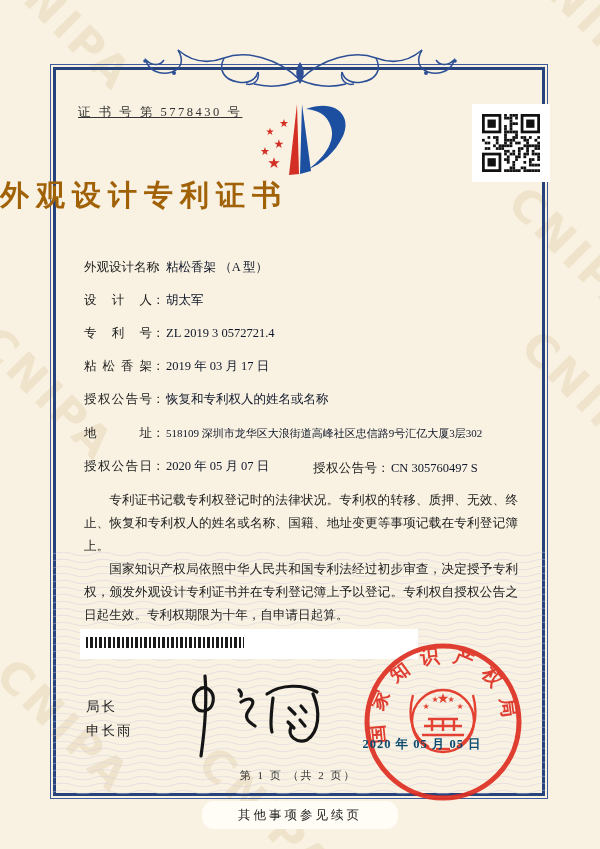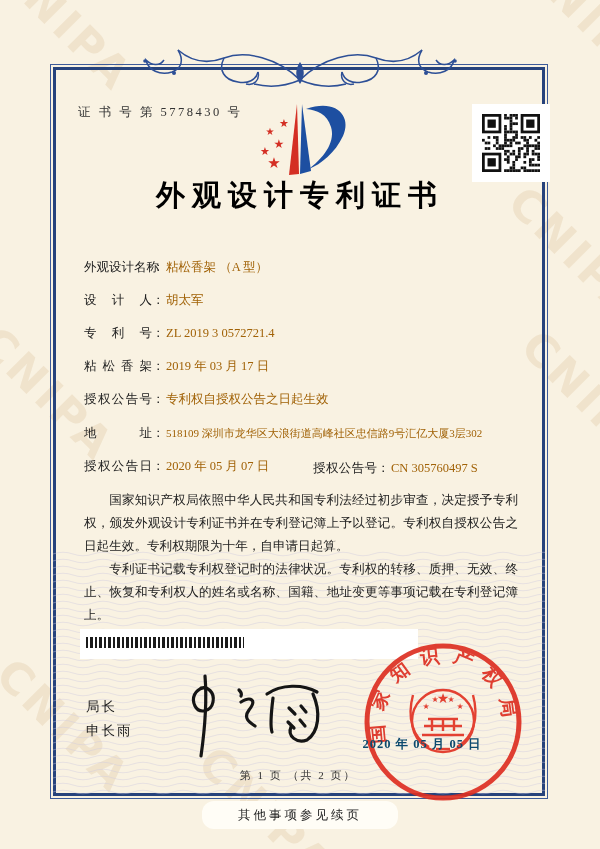--- a/index.html
+++ b/index.html
@@ -7,30 +7,30 @@
        background:#f9f2e2;font-family:"Liberation Serif","DejaVu Serif",serif;color:#222;}
   .abs{position:absolute;}
   
   .wm{position:absolute;font-family:"DejaVu Sans","Liberation Sans",sans-serif;
       font-weight:bold;font-size:44px;letter-spacing:4px;color:rgba(203,170,118,.20);
       transform:rotate(45deg);pointer-events:none;white-space:nowrap;}
   
   .frame{position:absolute;left:50px;top:64px;width:496px;height:733px;border:1px solid #3c5a99;}
   .frame-inner{position:absolute;inset:2px;border:3px solid #27437c;}
   
-  .certno{position:absolute;left:78px;top:104px;font-size:12.5px;letter-spacing:2.5px;color:#333;}
+  .certno{position:absolute;left:78px;top:104px;font-size:12.5px;letter-spacing:2.5px;color:#333;text-decoration:underline;}
   .qrbox{position:absolute;left:472px;top:104px;width:78px;height:78px;background:#fff;}
   
-  .title{position:absolute;left:0;top:176px;width:600px;text-align:center;
-         font-size:29px;font-weight:bold;letter-spacing:7px;color:#000000;}
+  .title{position:absolute;left:0;top:176px;width:600px;
+         font-size:29px;font-weight:bold;letter-spacing:7px;color:#a16207;}
   
   .frow{position:absolute;left:84px;width:436px;font-size:12.5px;color:#2b2b2b;white-space:nowrap;}
   .flabel{display:inline-block;width:68px;text-align:justify;text-align-last:justify;color:#222;}
   .fcolon{display:inline-block;width:14px;}
-  .fvalue{color:#a16207;}
+  .fvalue{color:#0f172a;}
   .pair2{position:absolute;left:229px;top:2px;}
   .pair2 .flabel{width:64px;}
   
   .paras{position:absolute;left:84px;top:489px;width:434px;font-size:12.6px;line-height:23px;color:#222;}
   .paras p{margin:0;text-indent:2em;text-align:justify;}
   
   .bstrip{position:absolute;left:80px;top:629px;width:338px;height:30px;background:#fff;}
   .bcode{position:absolute;left:6px;top:8px;width:158px;height:11px;
          background:repeating-linear-gradient(90deg,#1b1b1b 0 2px,#fff 2px 4px,#1b1b1b 4px 7px,#fff 7px 9px);}
   
@@ -289,35 +289,35 @@
 <div class="frow z3" style="top:292px">
   <span class="flabel">设计人</span><span class="fcolon">：</span><span class="fvalue">胡太军</span>
 </div>
 <div class="frow z3" style="top:325px">
   <span class="flabel">专利号</span><span class="fcolon">：</span><span class="fvalue">ZL 2019 3 0572721.4</span>
 </div>
 <div class="frow z3" style="top:358px">
   <span class="flabel">粘松香架</span><span class="fcolon">：</span><span class="fvalue">2019 年 03 月 17 日</span>
 </div>
 <div class="frow z3" style="top:391px">
-  <span class="flabel">授权公告号</span><span class="fcolon">：</span><span class="fvalue">专利权自授权公告之日起生效</span>
+  <span class="flabel">授权公告号</span><span class="fcolon">：</span><span class="fvalue">恢复和专利权人的姓名或名称</span>
 </div>
 <div class="frow z3" style="top:425px">
   <span class="flabel">地址</span><span class="fcolon">：</span><span class="fvalue" style="font-size:11px">518109 深圳市龙华区大浪街道高峰社区忠信路9号汇亿大厦3层302</span>
 </div>
 <div class="frow z3" style="top:458px">
   <span class="flabel">授权公告日</span><span class="fcolon">：</span><span class="fvalue">2020 年 05 月 07 日</span>
   <span class="pair2">
     <span class="flabel">授权公告号</span><span class="fcolon">：</span><span class="fvalue">CN 305760497 S</span>
   </span>
 </div>
 
 <div class="paras z3">
+  <p>专利证书记载专利权登记时的法律状况。专利权的转移、质押、无效、终止、恢复和专利权人的姓名或名称、国籍、地址变更等事项记载在专利登记簿上。</p>
   <p>国家知识产权局依照中华人民共和国专利法经过初步审查，决定授予专利权，颁发外观设计专利证书并在专利登记簿上予以登记。专利权自授权公告之日起生效。专利权期限为十年，自申请日起算。</p>
-  <p>专利证书记载专利权登记时的法律状况。专利权的转移、质押、无效、终止、恢复和专利权人的姓名或名称、国籍、地址变更等事项记载在专利登记簿上。</p>
 </div>
 
 <div class="bstrip z4">
   <div class="bcode"></div>
 </div>
 
 <div class="signer z4" style="top:698px">局长</div>
 <div class="signer z4" style="top:722px">申长雨</div>
 
 <svg id="sig" class="abs z4" style="left:175px;top:672px" width="160" height="90" viewBox="0 0 160 90">

